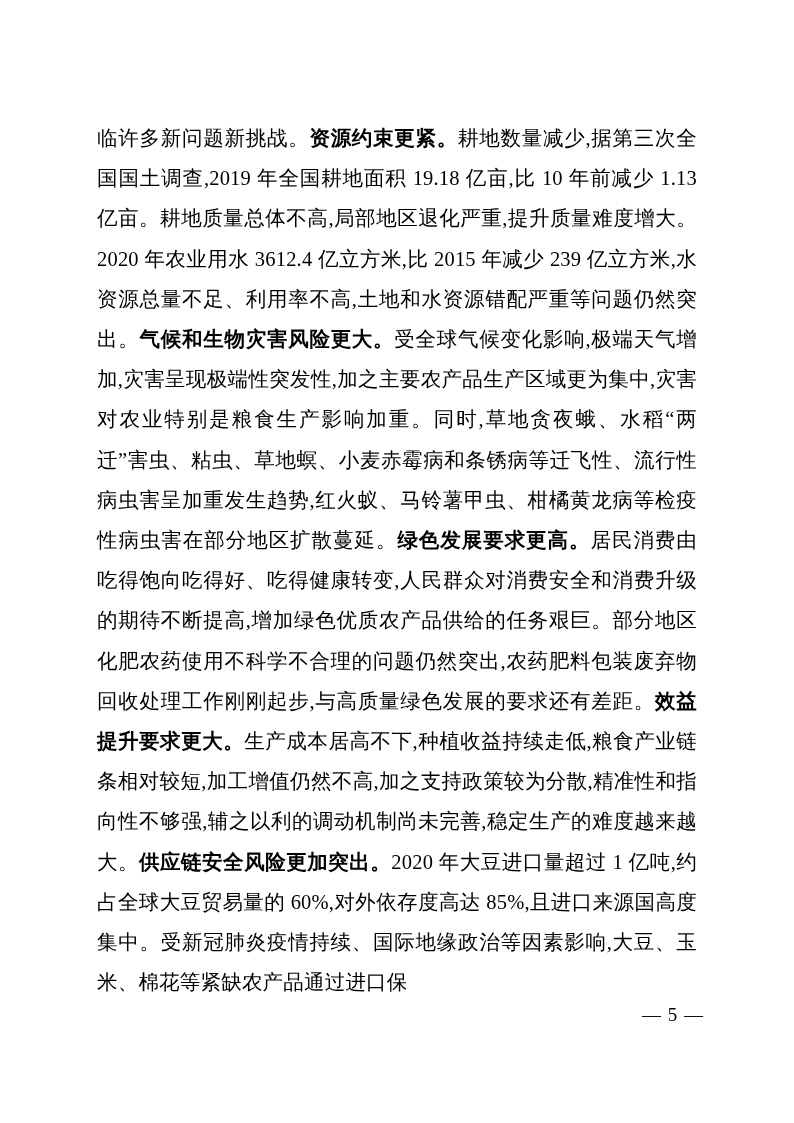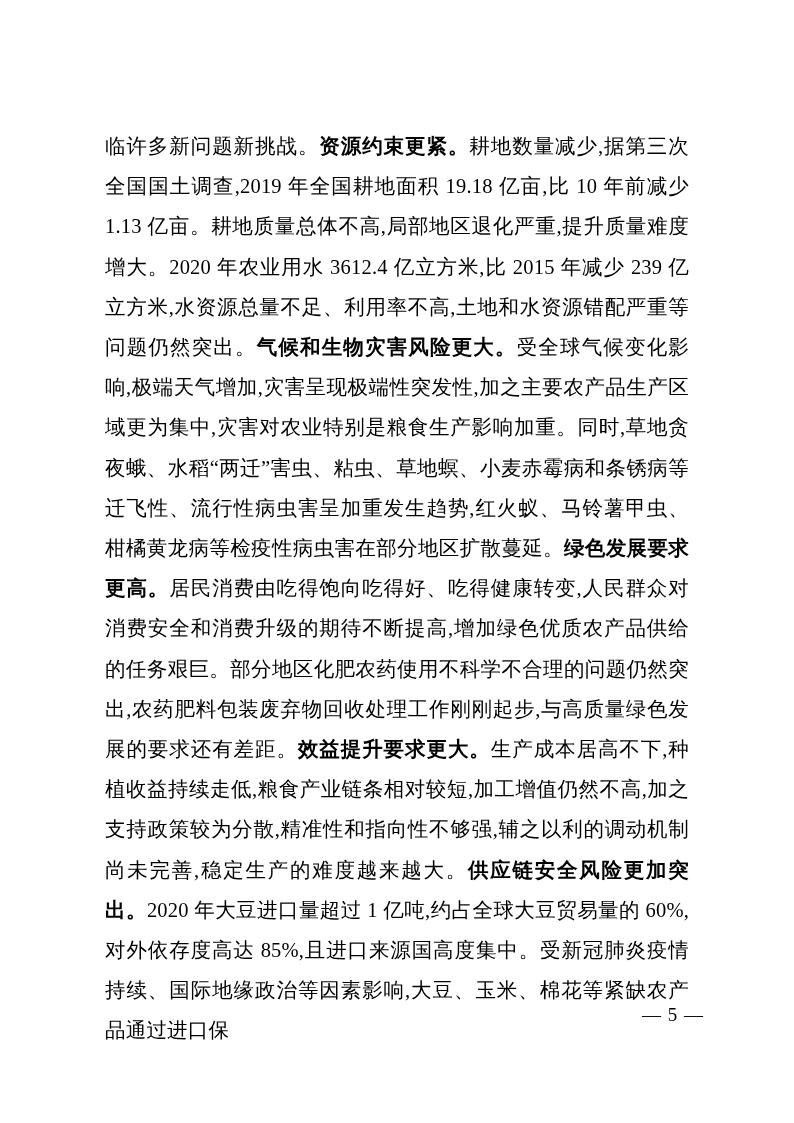--- a/index.html
+++ b/index.html
@@ -28,21 +28,21 @@
     left: 97px;
     top: 118px;
     width: 600px;
   }
   .para {
     font-size: 20.5px;
     line-height: 40.2px;
     text-align: justify;
     text-justify: inter-ideograph;
     letter-spacing: 0.2px;
-    margin: 8px;
+    margin: 0;
     text-indent: 0;
     font-family: "Liberation Serif", "DejaVu Serif", serif;
   }
   .para .b {
     font-weight: bold;
   }
   .footer {
     position: absolute;
     left: 0;
     top: 1000px;

